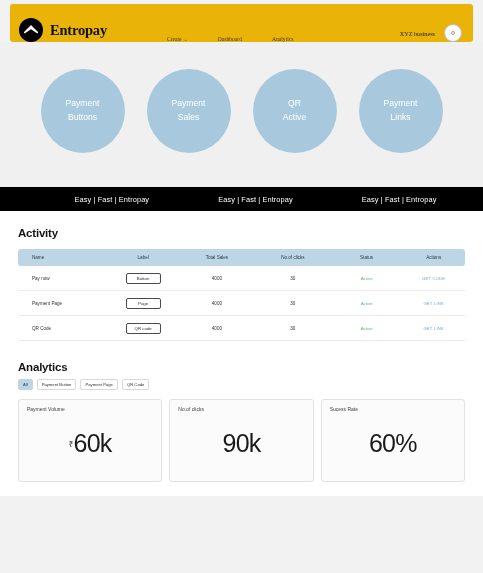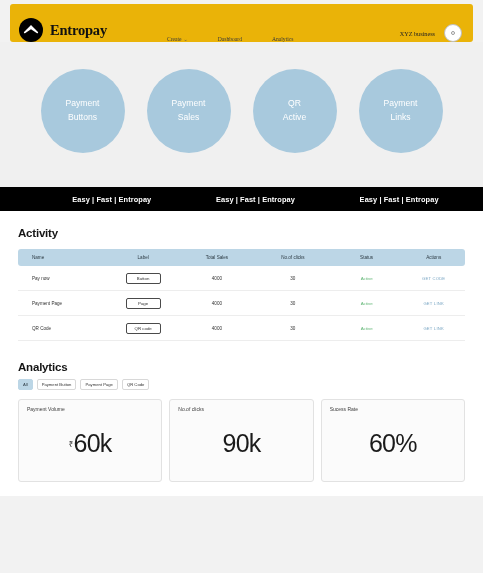--- a/index.html
+++ b/index.html
@@ -62,21 +62,21 @@
     text-align: center;
   }
 
   
   .marquee {
     background: #000; height: 24px;
     display: flex; align-items: center;
     justify-content: space-around;
     padding: 0 26px;
   }
-  .marquee span { color: #fff; font-size: 7.4px; font-weight: bold; letter-spacing: 0.1px; margin-left: 28px; }
+  .marquee span { color: #fff; font-size: 7.4px; font-weight: normal; letter-spacing: 0.1px; margin-left: 28px; }
 
   
   .content { background: #fff; padding: 16px 18px 14px 18px; }
   .section-title { font-size: 11.5px; font-weight: bold; color: #151515; letter-spacing: -0.2px; }
 
   
   .table { margin-top: 10px; }
   .trow { display: flex; align-items: center; }
   .thead {
     background: #bcd6e6;

